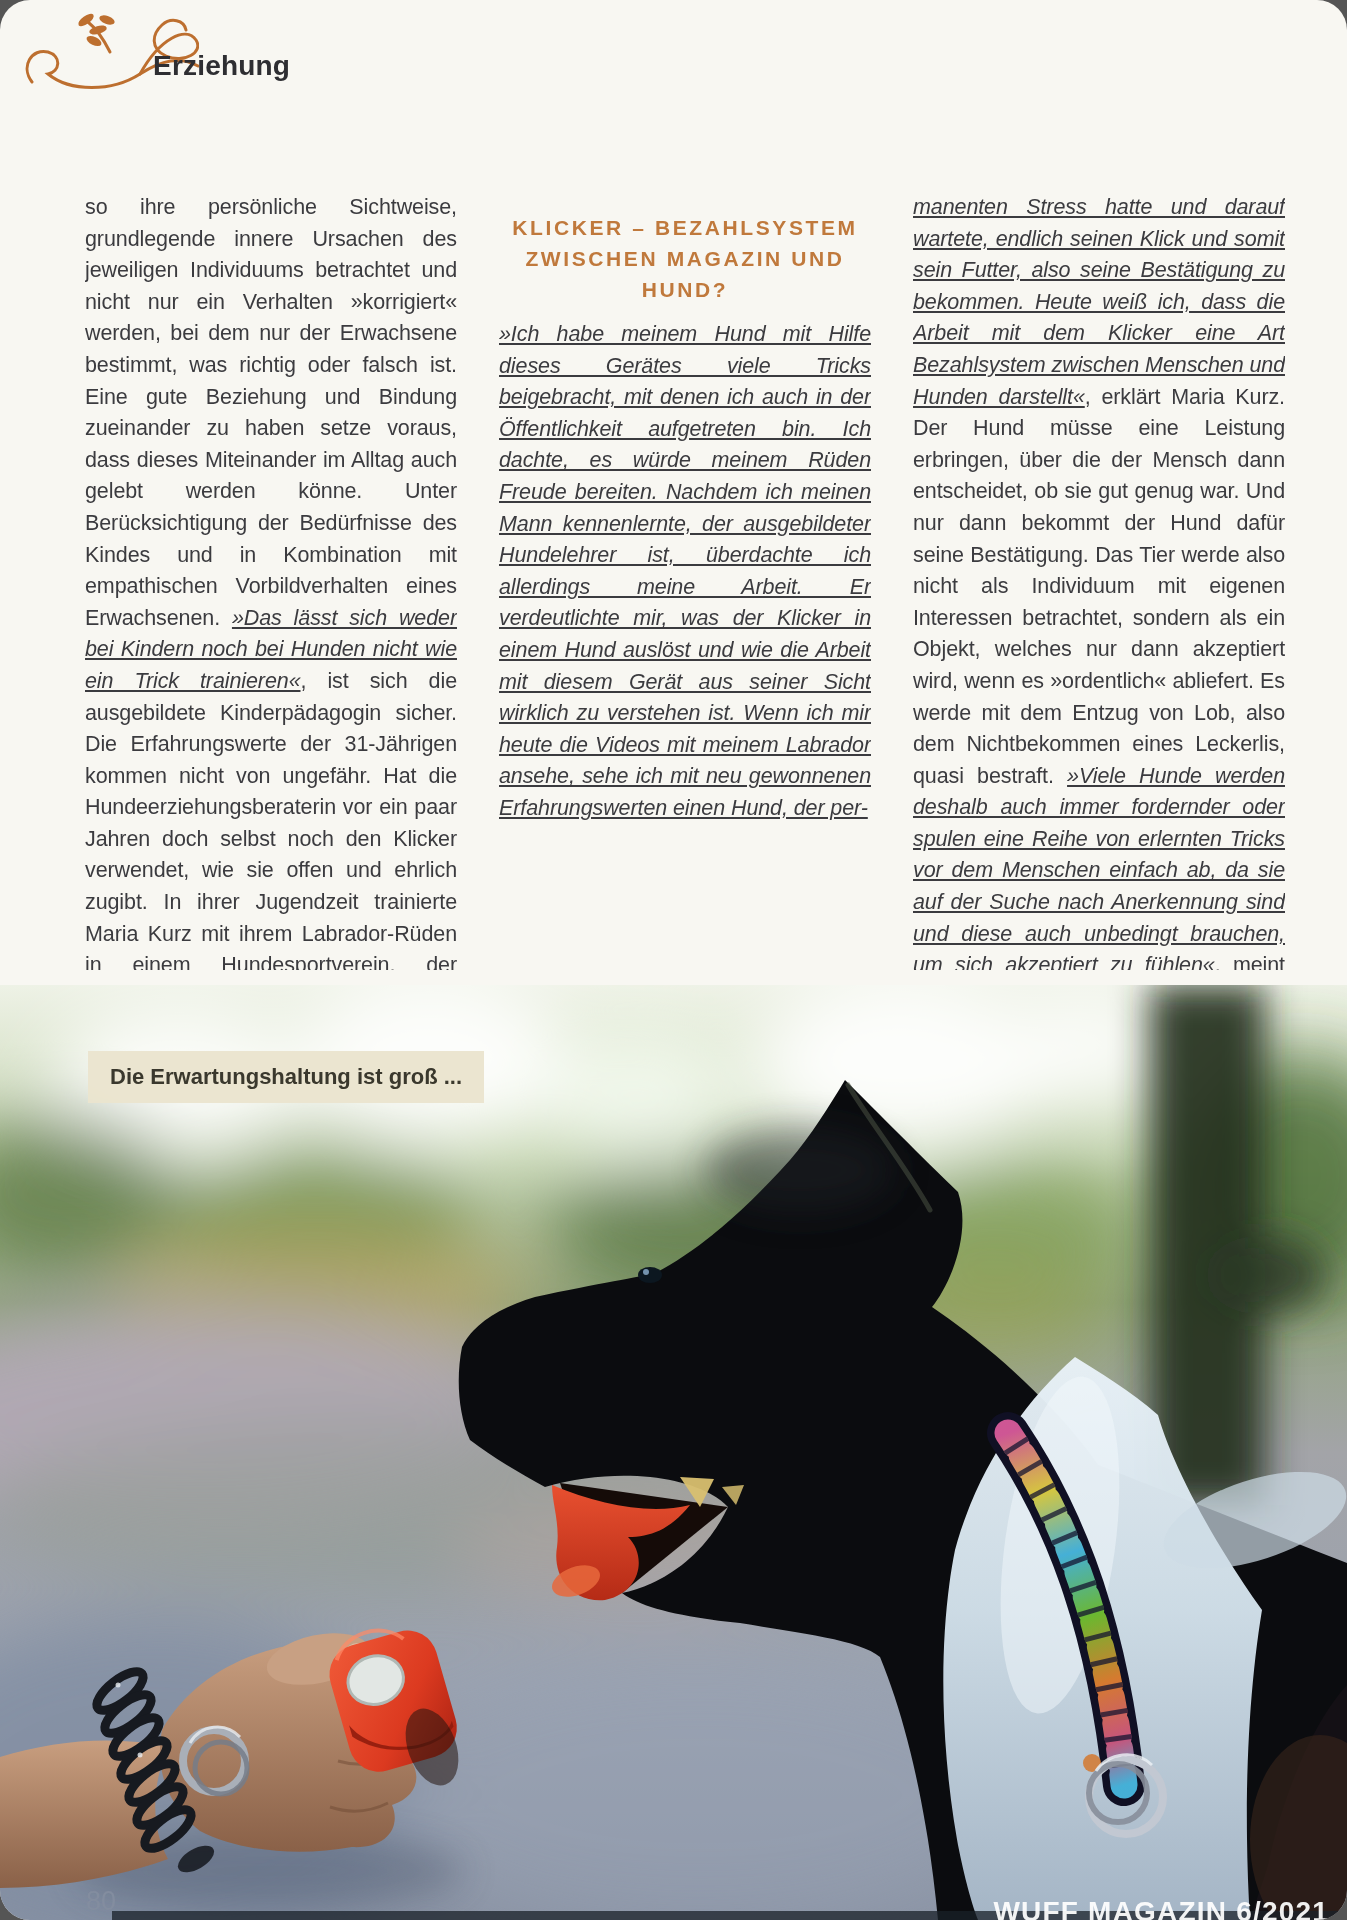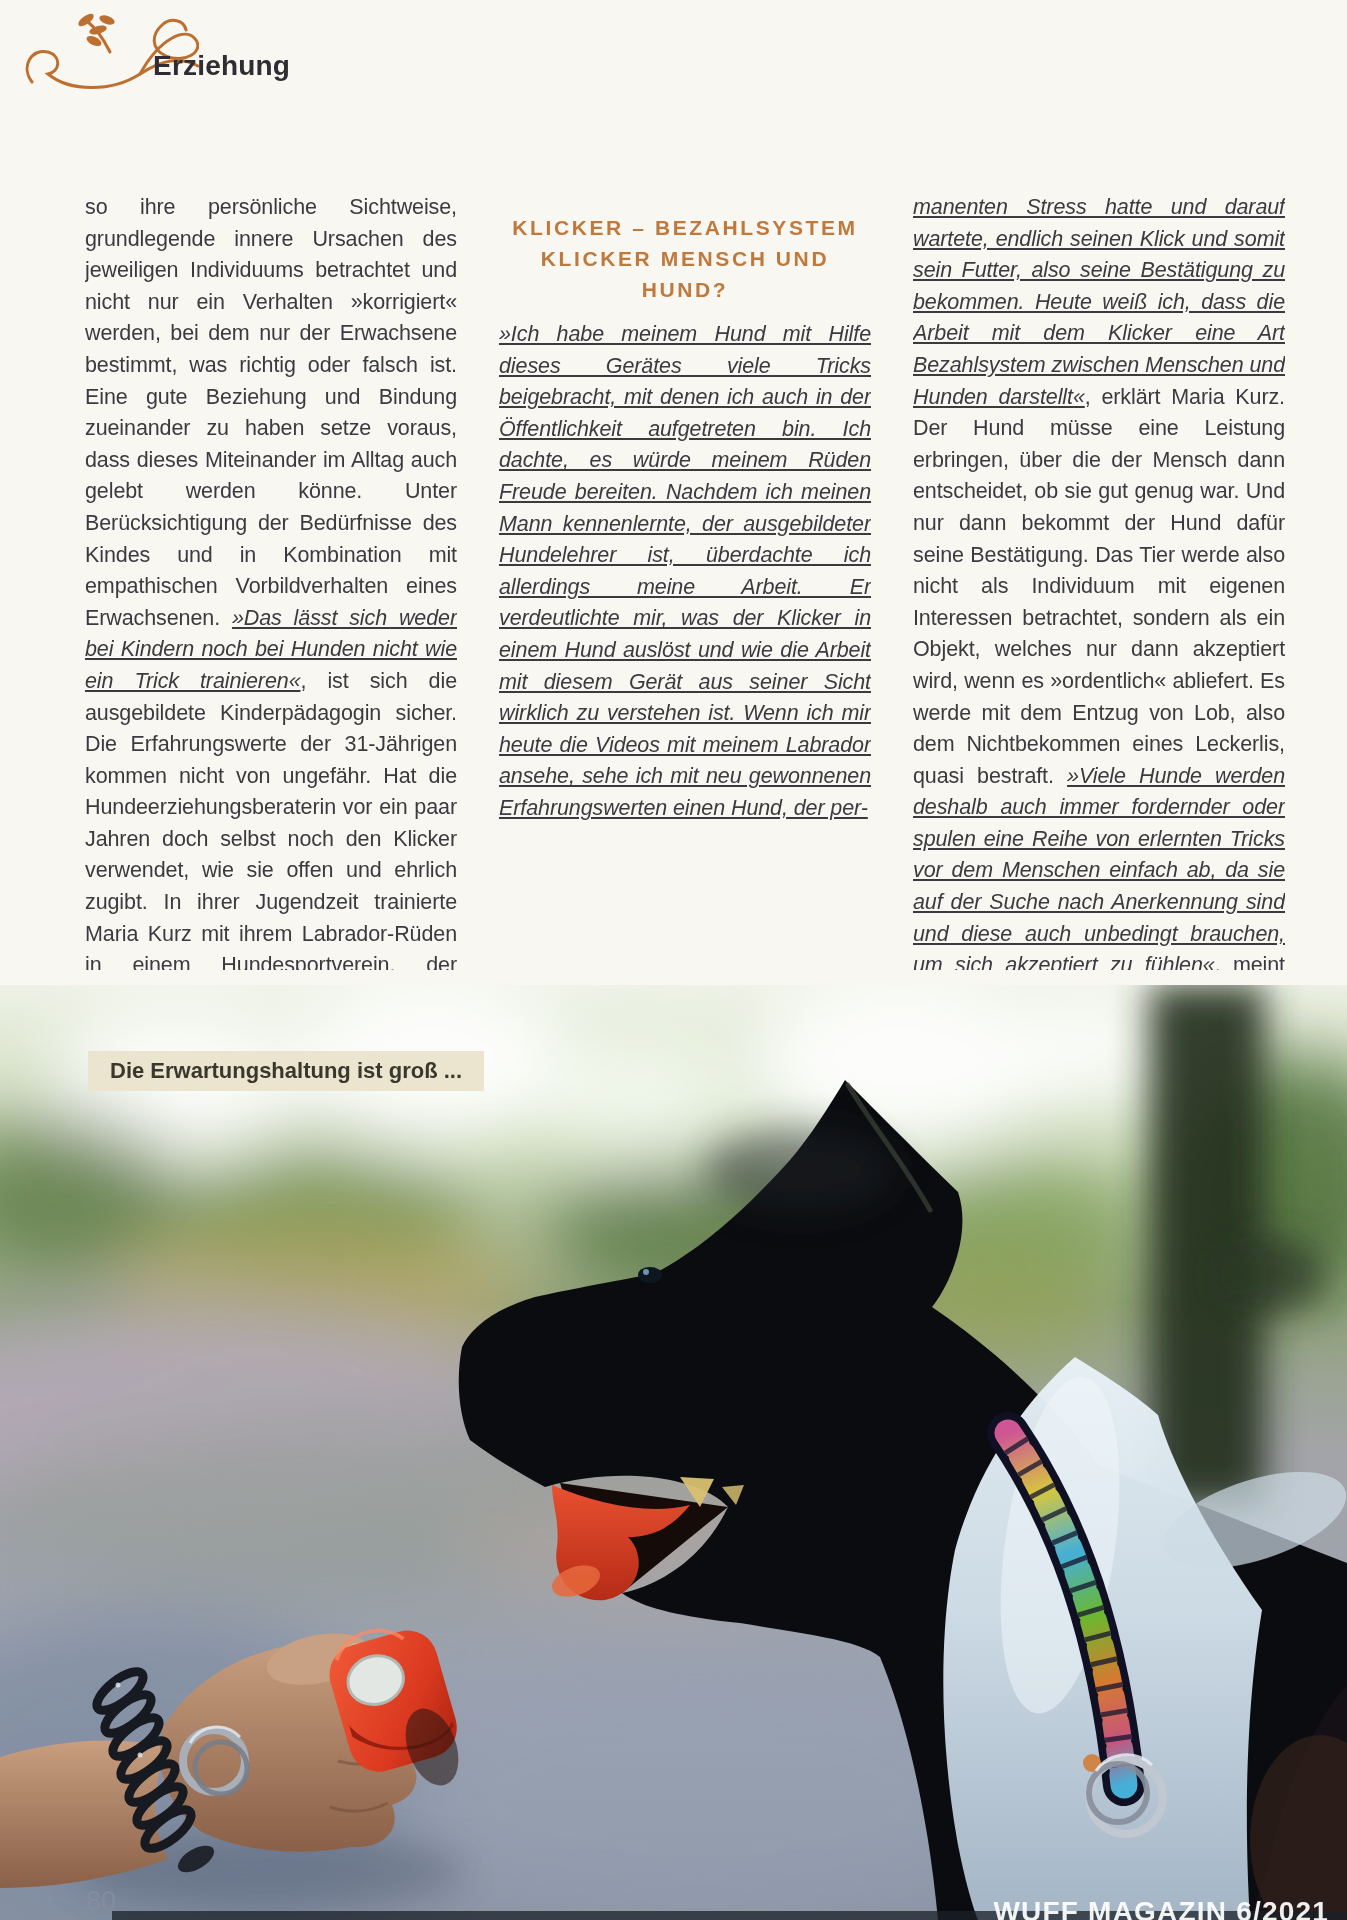--- a/index.html
+++ b/index.html
@@ -1,20 +1,21 @@
 <!DOCTYPE html>
 <html lang="de"><head>
 <meta charset="utf-8">
 <style>
   html,body { margin:0; padding:0; background:#555; }
   .page {
     position:relative; width:1347px; height:1920px;
     background:#f8f7f2; overflow:hidden;
     font-family:"Liberation Sans", sans-serif;
     margin:0 auto;
+    border-radius:30px;
   }
   
   .flourish { position:absolute; left:14px; top:8px; }
   .section-label {
     position:absolute; left:153px; top:50px;
     font-size:28px; font-weight:700; color:#2e2e32; letter-spacing:0.2px;
   }
   
   .columns {
     position:absolute; left:85px; top:192px; width:1200px; height:778px;
@@ -32,21 +33,21 @@
   }
   
   .photo {
     position:absolute; left:0; top:985px; width:1347px; height:935px;
     margin:0; overflow:hidden;
   }
   .photo svg { display:block; }
   .caption {
     position:absolute; left:88px; top:66px;
     background:rgba(234,228,206,0.97);
-    padding:7px 22px; font-size:22px; font-weight:700; color:#3a382d;
+    padding:13px 22px; font-size:22px; font-weight:700; color:#3a382d;
   }
   .pagenum {
     position:absolute; left:86px; top:901px;
     font-size:27px; color:#848ea0; opacity:.9;
   }
   .magfooter {
     position:absolute; right:18px; top:911px;
     font-size:28px; font-weight:700; letter-spacing:1.2px;
     color:rgba(255,255,255,.93);
   }
@@ -71,21 +72,21 @@
       </g>
     </svg>
     <span class="section-label">Erziehung</span>
   </div>
 
   <main class="columns">
     <div class="col">
       <p><span>so ihre persönliche Sichtweise, grundlegende innere Ursachen des jeweiligen Individuums betrachtet und nicht nur ein Verhalten »korrigiert« werden, bei dem nur der Erwachsene bestimmt, was richtig oder falsch ist. Eine gute Beziehung und Bindung zueinander zu haben setze voraus, dass dieses Miteinander im Alltag auch gelebt werden könne. Unter Berücksichtigung der Bedürfnisse des Kindes und in Kombination mit empathischen Vorbildverhalten eines Erwachsenen. </span><span class="it">»Das lässt sich weder bei Kindern noch bei Hunden nicht wie ein Trick trainieren«</span><span>, ist sich die ausgebildete Kinderpädagogin sicher. Die Erfahrungswerte der 31-Jährigen kommen nicht von ungefähr. Hat die Hundeerziehungsberaterin vor ein paar Jahren doch selbst noch den Klicker verwendet, wie sie offen und ehrlich zugibt. In ihrer Jugendzeit trainierte Maria Kurz mit ihrem Labrador-Rüden in einem Hundesportverein, der vorrangig im Bereich des Schutzdienstes tätig war. Da ihr Hund wenig Interesse</span></p>
     </div>
     <div class="col">
-      <h2 class="subhead">KLICKER – BEZAHLSYSTEM KLICKER MENSCH UND HUND?</h2>
+      <h2 class="subhead">KLICKER – BEZAHLSYSTEM ZWISCHEN MAGAZIN UND HUND?</h2>
       <p class="it">»Ich habe meinem Hund mit Hilfe dieses Gerätes viele Tricks beigebracht, mit denen ich auch in der Öffentlichkeit aufgetreten bin. Ich dachte, es würde meinem Rüden Freude bereiten. Nachdem ich meinen Mann kennenlernte, der ausgebildeter Hundelehrer ist, überdachte ich allerdings meine Arbeit. Er verdeutlichte mir, was der Klicker in einem Hund auslöst und wie die Arbeit mit diesem Gerät aus seiner Sicht wirklich zu verstehen ist. Wenn ich mir heute die Videos mit meinem Labrador ansehe, sehe ich mit neu gewonnenen Erfahrungswerten einen Hund, der per-</p>
     </div>
     <div class="col">
       <p><span class="it">manenten Stress hatte und darauf wartete, endlich seinen Klick und somit sein Futter, also seine Bestätigung zu bekommen. Heute weiß ich, dass die Arbeit mit dem Klicker eine Art Bezahlsystem zwischen Menschen und Hunden darstellt«</span><span>, erklärt Maria Kurz. Der Hund müsse eine Leistung erbringen, über die der Mensch dann entscheidet, ob sie gut genug war. Und nur dann bekommt der Hund dafür seine Bestätigung. Das Tier werde also nicht als Individuum mit eigenen Interessen betrachtet, sondern als ein Objekt, welches nur dann akzeptiert wird, wenn es »ordentlich« abliefert. Es werde mit dem Entzug von Lob, also dem Nichtbekommen eines Leckerlis, quasi bestraft. </span><span class="it">»Viele Hunde werden deshalb auch immer fordernder oder spulen eine Reihe von erlernten Tricks vor dem Menschen einfach ab, da sie auf der Suche nach Anerkennung sind und diese auch unbedingt brauchen, um sich akzeptiert zu fühlen«</span><span>, meint Maria Kurz, die es deshalb umso trauriger findet,</span></p>
     </div>
   </main>
 
   <figure class="photo">
     <svg width="1347" height="935" viewBox="0 0 1347 935" preserveAspectRatio="none">
       <defs>

